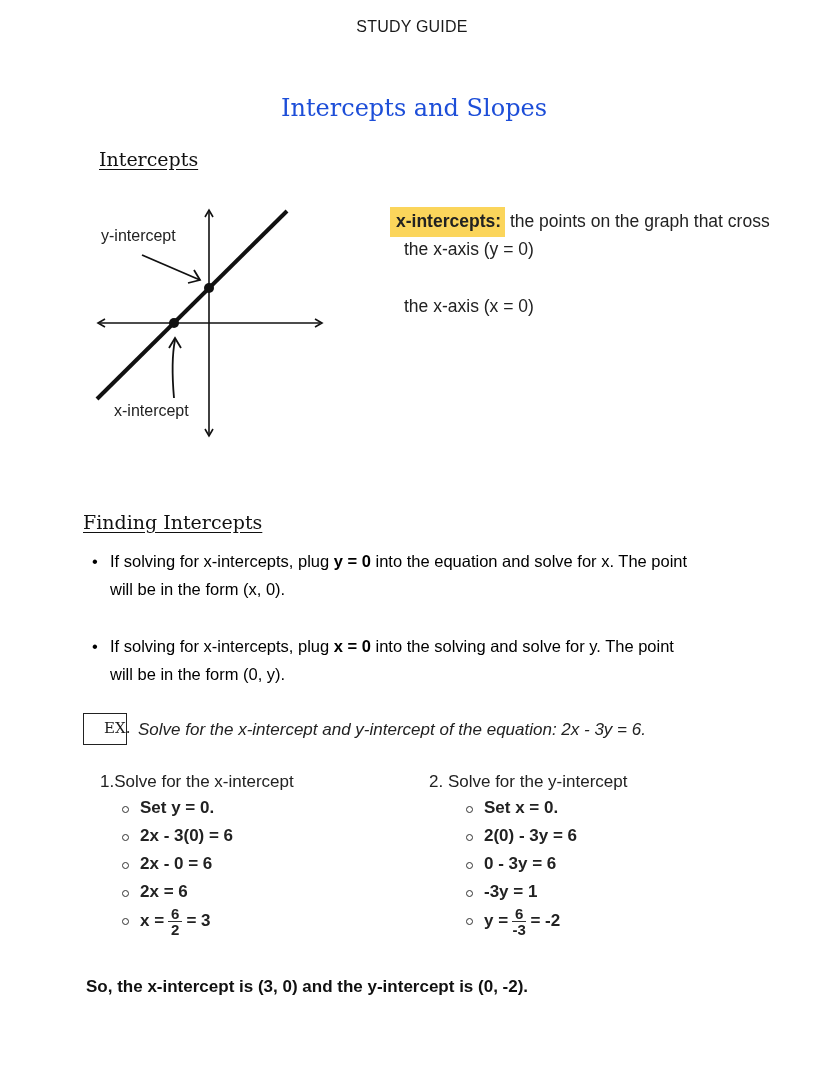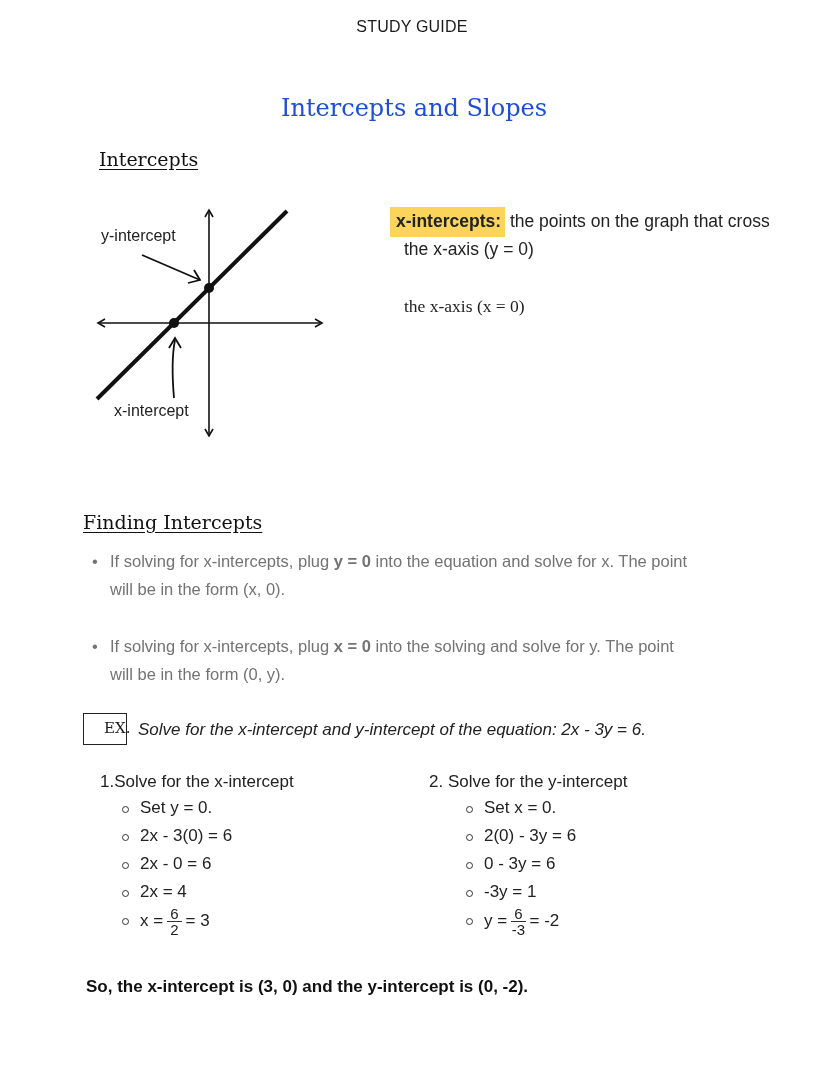--- a/index.html
+++ b/index.html
@@ -5,28 +5,28 @@
   html, body { margin: 0; padding: 0; background: #ffffff; }
   body { width: 828px; height: 1071px; position: relative; overflow: hidden;
          font-family: "Liberation Sans", sans-serif; color: #1a1a1a; }
   .abs { position: absolute; }
   .kicker { top: 18px; left: 0; width: 824px; text-align: center; font-size: 16px; letter-spacing: 0.2px; }
   .title { top: 94px; left: 0; width: 828px; text-align: center; font-family: "DejaVu Serif", serif; font-size: 24px; color: #1d4ed8; }
   .h2 { font-family: "DejaVu Serif", serif; font-size: 19px; text-decoration: underline; text-underline-offset: 3px; color: #111; }
   .diagram { left: 80px; top: 200px; width: 260px; height: 245px; }
   .def { left: 396px; font-size: 17.5px; line-height: 28px; width: 420px; color: #222; }
   .hl { background: #fbd55b; font-weight: bold; padding: 4px 4px 6px 6px; margin-left: -6px; }
-  .bullets { left: 92px; width: 680px; font-size: 16.5px; line-height: 28px; color: #737373; }
+  .bullets { left: 92px; width: 680px; font-size: 16.5px; line-height: 28px; color: #000000; }
   .bullet { position: relative; padding-left: 18px; }
   .bullet::before { content: "•"; position: absolute; left: 0; top: 0; }
   .ex-box { left: 83px; top: 713px; width: 44px; height: 32px; border: 1.5px solid #222; box-sizing: border-box;
             font-family: "DejaVu Serif", serif; font-size: 15px; text-align: center; line-height: 29px; padding-left: 20px; }
   .ex-text { left: 138px; top: 720px; font-style: italic; font-size: 17px; color: #222; }
   .step-head { font-size: 17px; color: #222; }
-  .sub { font-size: 17px; color: #222; height: 28px; line-height: 28px; position: relative; padding-left: 22px; }
+  .sub { font-size: 17px; color: #222; height: 28px; line-height: 28px; position: relative; padding-left: 22px; font-weight: bold; }
   .sub::before { content: ""; position: absolute; left: 4px; top: 12px; width: 5px; height: 5px; border: 1.2px solid #333; border-radius: 50%; }
   .frac { display: inline-block; vertical-align: middle; text-align: center; font-size: 15px; line-height: 15px; margin: 0 4px; }
   .frac .num { display: block; border-bottom: 1.2px solid #333; padding: 0 3px; }
   .frac .den { display: block; }
   .conclusion { left: 86px; top: 977px; font-weight: bold; font-size: 17px; color: #111; }
 </style>
 </head>
 <body>
 
 <div class="abs kicker">STUDY GUIDE</div>
@@ -63,42 +63,42 @@
   </svg>
   <div class="abs" style="left:5px; top:27px; font-size:16px; color:#222;margin-left:16px;">y-intercept</div>
   <div class="abs" style="left:34px; top:202px; font-size:16px; color:#222;">x-intercept</div>
 </div>
 
 <div class="abs def" style="top:207px;">
   <div><span class="hl">x-intercepts:</span><span> the points on the graph that cross</span></div>
   <div style="padding-left:8px;">the x-axis (y = 0)</div>
 </div>
 <div class="abs def" style="top:292px;">
-  <div style="padding-left:8px;font-family:Liberation Serif, serif;">the x-axis  (x = 0)</div>
+  <div style="padding-left:8px;">the x-axis  (x = 0)</div>
 </div>
 
 <div class="abs h2" style="left:83px; top:511px;">Finding Intercepts</div>
 
 <div class="abs bullets" style="top:547px;">
   <div class="bullet"><span>If solving for x-intercepts, plug </span><b>y = 0</b><span> into the equation and solve for x. The point</span><br><span>will be in the form (x, 0).</span></div>
 </div>
 <div class="abs bullets" style="top:632px;">
   <div class="bullet"><span>If solving for x-intercepts, plug </span><b>x = 0</b><span> into the solving and solve for y. The point</span><br><span>will be in the form (0, y).</span></div>
 </div>
 
 <div class="abs ex-box">EX.</div>
 <div class="abs ex-text">Solve for the x-intercept and y-intercept of the equation: 2x - 3y = 6.</div>
 
 <div class="abs" style="left:100px; top:772px; width:300px;">
   <div class="step-head">1.Solve for the x-intercept</div>
   <div style="padding-left:18px; margin-top:2px;">
     <div class="sub">Set y = 0.</div>
     <div class="sub">2x - 3(0) = 6</div>
     <div class="sub">2x - 0 = 6</div>
-    <div class="sub">2x = 4</div>
+    <div class="sub">2x = 6</div>
     <div class="sub" style="height:32px;">
       <span>x =</span><span class="frac"><span class="num">6</span><span class="den">2</span></span><span>= 3</span>
     </div>
   </div>
 </div>
 
 <div class="abs" style="left:429px; top:772px; width:300px;">
   <div class="step-head">2. Solve for the y-intercept</div>
   <div style="padding-left:33px; margin-top:2px;">
     <div class="sub">Set x = 0.</div>

